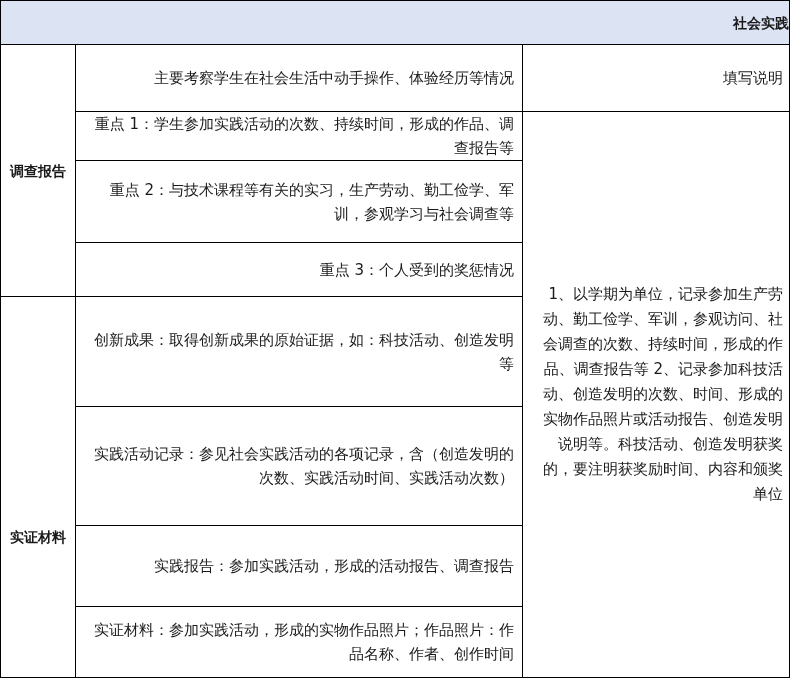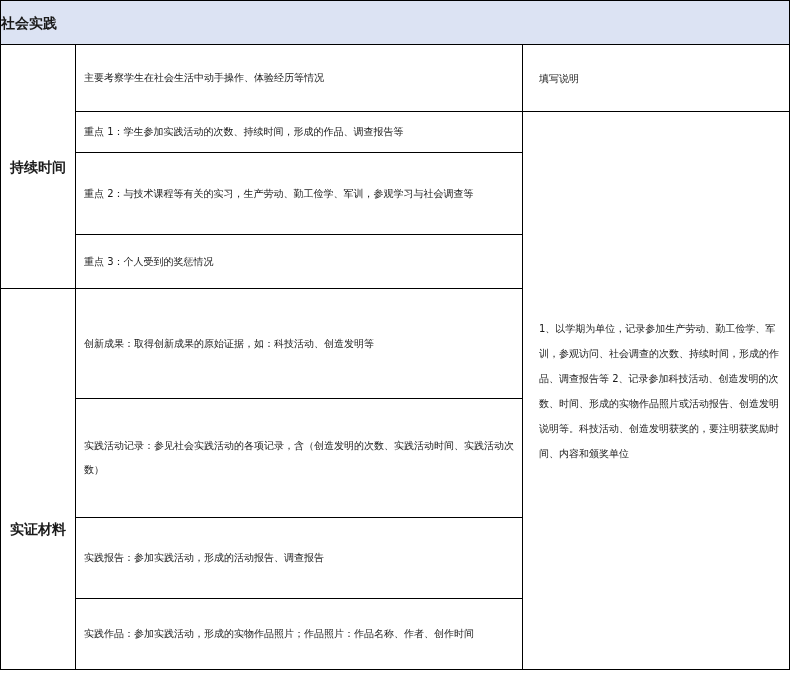--- a/index.html
+++ b/index.html
@@ -1,38 +1,38 @@
 <!DOCTYPE html>
 <html><head>
 <meta charset="utf-8">
 <style>
   html, body { margin: 0; padding: 0; background: #ffffff; }
   body { width: 790px; height: 683px; overflow: hidden; font-family: "DejaVu Sans", "Liberation Sans", sans-serif; color: #1a1a1a; }
   table { border-collapse: collapse; width: 789px; table-layout: fixed; }
-  td { border: 1.5px solid #000; font-size: 10px; line-height: 24px; vertical-align: middle; padding: 0 8px; }
+  td { border: 1.5px solid #000; font-size: 15px; line-height: 24px; vertical-align: middle; padding: 0 8px; text-align: right; }
   .hdr { background: #dce3f3; font-weight: bold; font-size: 14px; height: 42px; padding: 0; }
   .cat { font-weight: bold; font-size: 14px; text-align: center; padding: 0 4px; }
   .desc { padding-left: 8px; }
   .note { padding: 0 6px 0 16px; line-height: 25px; }
 </style>
 </head>
 <body>
 
 <table>
   <colgroup>
     <col style="width:75px">
     <col style="width:447px">
     <col style="width:267px">
   </colgroup>
   <tbody>
       <tr style="height:44px">
     <td class="hdr" colspan="3">社会实践</td>
   </tr>
   <tr style="height:67px">
-    <td class="cat" rowspan="4">持续时间</td>
+    <td class="cat" rowspan="4">调查报告</td>
     <td class="desc">主要考察学生在社会生活中动手操作、体验经历等情况</td>
     <td class="note">填写说明</td>
   </tr>
   <tr style="height:41px">
     <td class="desc">重点 1：学生参加实践活动的次数、持续时间，形成的作品、调查报告等</td>
     <td class="note" rowspan="7">1、以学期为单位，记录参加生产劳动、勤工俭学、军训，参观访问、社会调查的次数、持续时间，形成的作品、调查报告等 2、记录参加科技活动、创造发明的次数、时间、形成的实物作品照片或活动报告、创造发明说明等。科技活动、创造发明获奖的，要注明获奖励时间、内容和颁奖单位</td>
   </tr>
   <tr style="height:82px">
     <td class="desc">重点 2：与技术课程等有关的实习，生产劳动、勤工俭学、军训，参观学习与社会调查等</td>
   </tr>
@@ -43,16 +43,16 @@
     <td class="cat" rowspan="4" style="padding-top:100px">实证材料</td>
     <td class="desc">创新成果：取得创新成果的原始证据，如：科技活动、创造发明等</td>
   </tr>
   <tr style="height:119px">
     <td class="desc">实践活动记录：参见社会实践活动的各项记录，含（创造发明的次数、实践活动时间、实践活动次数）</td>
   </tr>
   <tr style="height:81px">
     <td class="desc">实践报告：参加实践活动，形成的活动报告、调查报告</td>
   </tr>
   <tr style="height:71px">
-    <td class="desc">实践作品：参加实践活动，形成的实物作品照片；作品照片：作品名称、作者、创作时间</td>
+    <td class="desc">实证材料：参加实践活动，形成的实物作品照片；作品照片：作品名称、作者、创作时间</td>
   </tr>
 </tbody>
   </table>
 
 </body></html>

